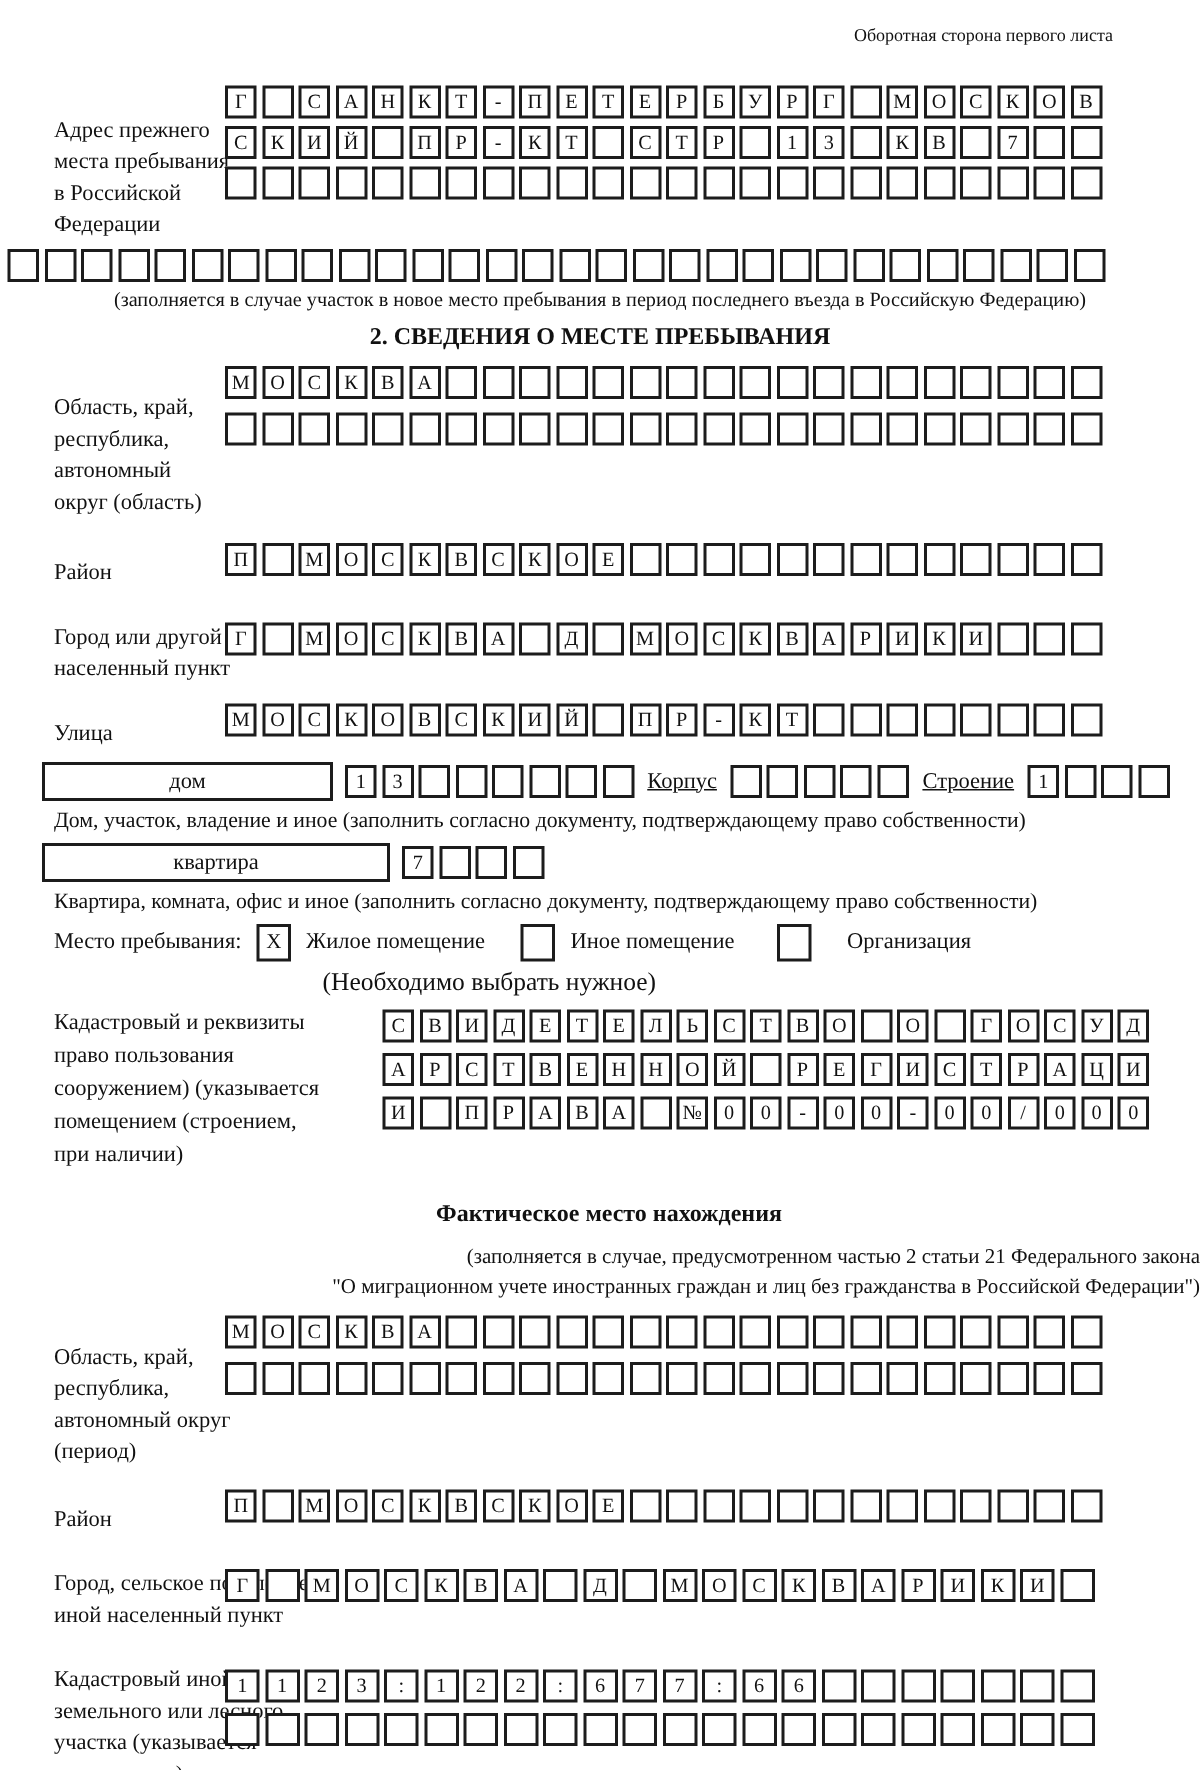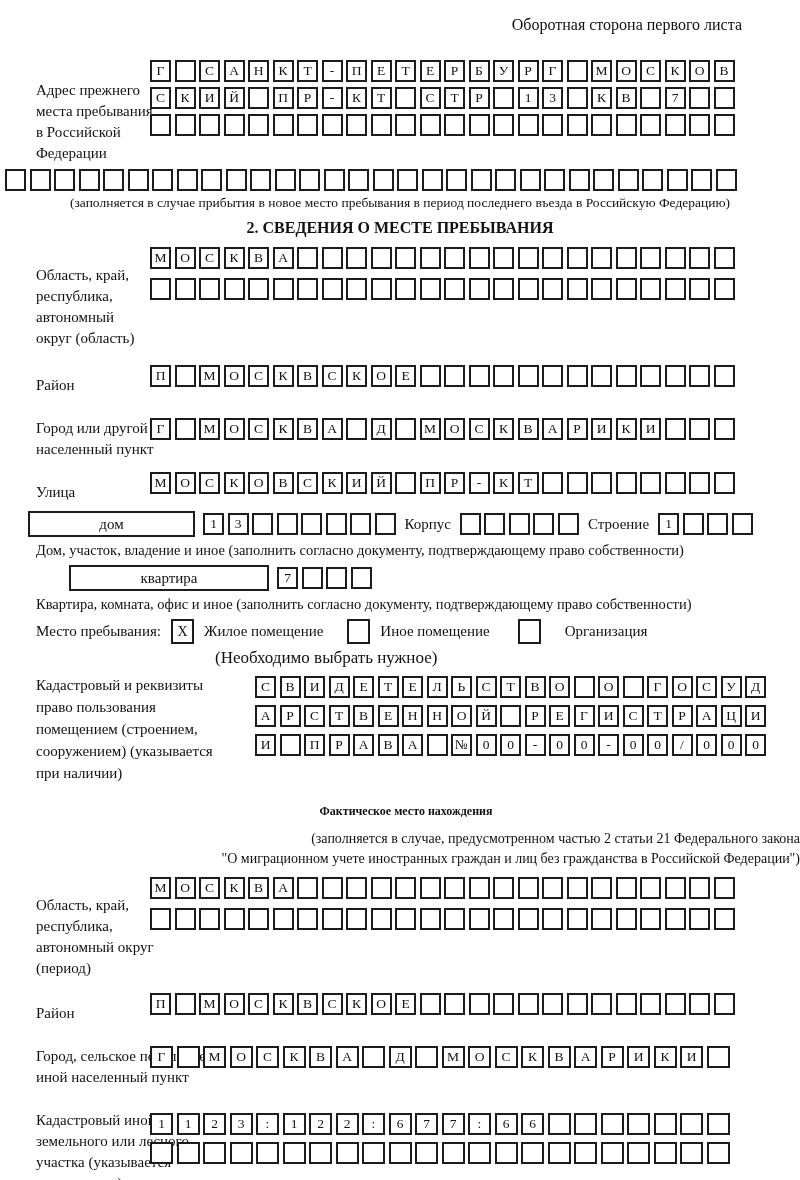--- a/index.html
+++ b/index.html
@@ -3,21 +3,21 @@
 <meta charset="utf-8">
 <style>
   * { box-sizing: border-box; margin: 0; padding: 0; }
   html, body { background: #fff; }
   body {
     width: 800px; height: 1180px;
     font-family: "Liberation Serif", "DejaVu Serif", serif;
     color: #111; font-size: 15px; overflow: hidden;
     padding-top: 16px;
   }
-  .hdr-note { text-align: right; padding-right: 58px; font-size: 16px; margin-bottom: 26px; }
+  .hdr-note { text-align: right; padding-right: 58px; font-size: 12px; margin-bottom: 26px; }
 
   .frow { display: flex; align-items: flex-start; }
   .lbl { width: 150px; flex: 0 0 150px; padding-left: 36px; line-height: 21px; font-size: 15px; margin-top: 20px; }
   .lbl div { white-space: nowrap; }
   .rows { display: flex; flex-direction: column; row-gap: 5px; }
 
   .boxrow { display: flex; column-gap: 3.5px; }
   .cell {
     width: 21px; height: 22px; flex: 0 0 auto;
     border: 2px solid #1c1c1c;
@@ -25,34 +25,34 @@
     font-size: 13.5px; line-height: 1; background: #fff;
   }
   .big .cell { width: 23px; }
   .full-row { margin: 5px 0 0 5px; }
 
   .center-note { text-align: center; font-size: 13.5px; margin-top: 4px; }
   .sec-title { text-align: center; font-weight: bold; font-size: 16px; margin: 8px 0 8px 0; }
 
   .dom-row { display: flex; align-items: center; margin: 8px 0 0 28px; column-gap: 8px; }
   .wide-box { height: 26px; border: 2px solid #1c1c1c; display: flex; align-items: center; justify-content: center; font-size: 15px; }
-  .dom-box { width: 167px; }
-  .kv-box { width: 200px; margin-left: 41px; }
-  .inline-lbl { margin: 0 1px; white-space: nowrap; }
+  .dom-box { width: 194px; }
+  .kv-box { width: 232px; }
+  .inline-lbl { margin: 0 1px; white-space: nowrap; text-decoration: underline; }
   .cap { font-size: 14.5px; margin: 5px 0 6px 36px; }
 
   .stay-row { display: flex; align-items: center; margin: 4px 0 0 36px; column-gap: 10px; }
   .chk { width: 23px; height: 25px; border: 2px solid #1c1c1c; display: flex; align-items: center; justify-content: center; font-size: 14px; flex: 0 0 auto; }
   .stay-hint { margin: 4px 0 6px 215px; font-size: 17px; }
 
   .doc-block { display: flex; margin-top: 4px; }
   .doc-lbl { width: 255px; flex: 0 0 255px; padding-left: 36px; line-height: 22px; }
   .doc-lbl div { white-space: nowrap; }
 
-  .fact-title { text-align: center; font-weight: bold; font-size: 12px; margin: 20px 0 10px 12px; }
+  .fact-title { text-align: center; font-weight: bold; font-size: 16px; margin: 20px 0 10px 12px; }
   .fact-note { text-align: right; font-size: 14px; line-height: 20px; }
 
   .stamp-box { width: 358px; height: 172px; border: 2px solid #1c1c1c; margin: 12px 0 0 395px; }
 
   .mt2 { margin-top: 2px; } .mt4 { margin-top: 4px; } .mt6 { margin-top: 6px; }
   .ai-center { align-items: center; }
 </style>
 </head>
 <body>
 
@@ -171,21 +171,21 @@
     <div class="cell"></div>
     <div class="cell"></div>
     <div class="cell"></div>
     <div class="cell"></div>
     <div class="cell"></div>
     <div class="cell"></div>
     <div class="cell"></div>
     <div class="cell"></div>
     <div class="cell"></div>
   </div>
-<div class="center-note">(заполняется в случае прибытия в новое место пребывания в период последнего въезда в Российскую Федерацию)</div>
+<div class="center-note">(заполняется в случае участок в новое место пребывания в период последнего въезда в Российскую Федерацию)</div>
 
 <div class="sec-title">2. СВЕДЕНИЯ О МЕСТЕ ПРЕБЫВАНИЯ</div>
 
 <div class="frow">
   <div class="lbl">
     <div>Область, край,</div>
     <div>республика,</div>
     <div>автономный</div>
     <div>округ (область)</div>
   </div>
@@ -387,22 +387,22 @@
   <span>Иное помещение</span>
   <div class="chk" style="margin-left:18px;"></div>
   <span style="margin-left:14px;">Организация</span>
 </div>
 <div class="stay-hint">(Необходимо выбрать нужное)</div>
 
 <div class="doc-block">
   <div class="doc-lbl">
     <div>Кадастровый и реквизиты</div>
     <div>право пользования</div>
+    <div>сооружением) (указывается</div>
     <div>помещением (строением,</div>
-    <div>сооружением) (указывается</div>
     <div>при наличии)</div>
   </div>
   <div class="rows" style="row-gap:7px; margin-top:2px;">
     <div class="boxrow">
         <div class="cell">С</div>
         <div class="cell">В</div>
         <div class="cell">И</div>
         <div class="cell">Д</div>
         <div class="cell">Е</div>
         <div class="cell">Т</div>

